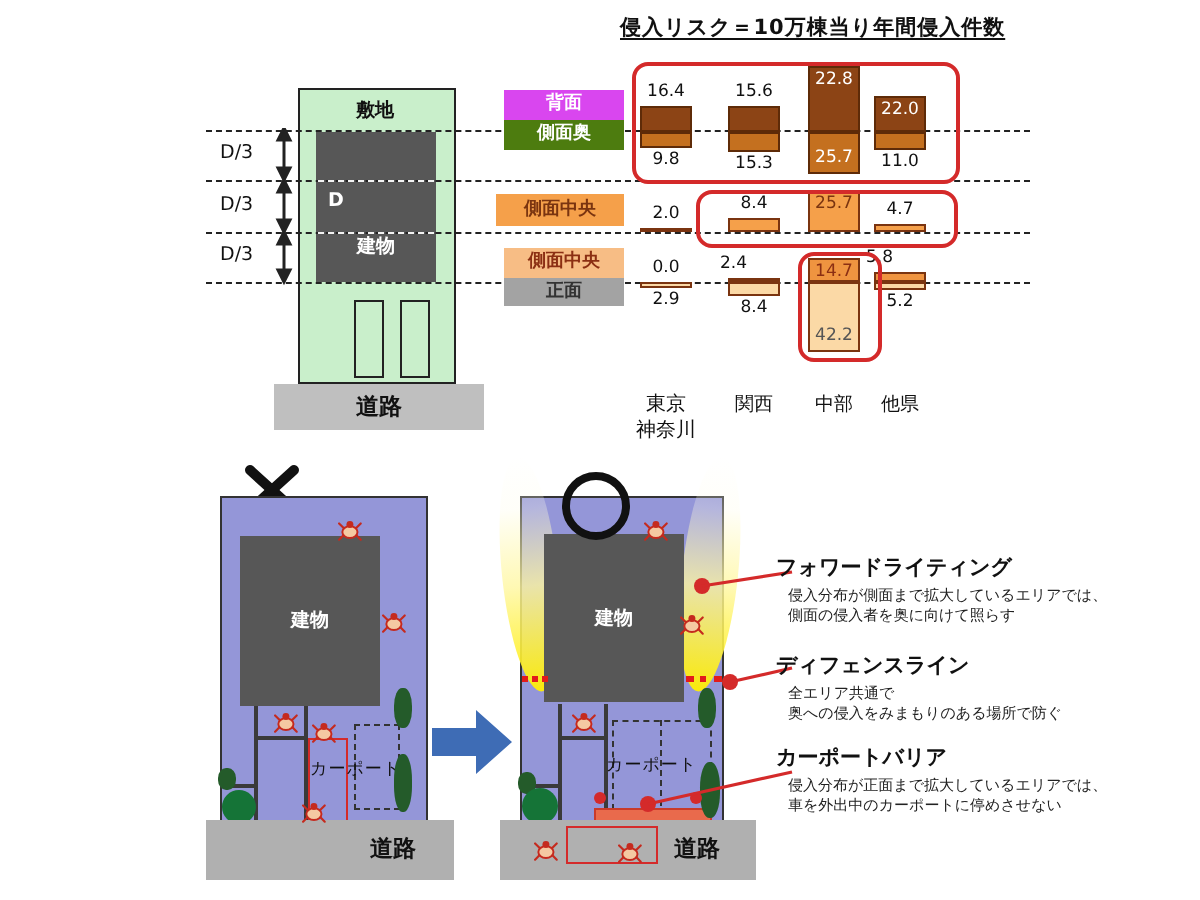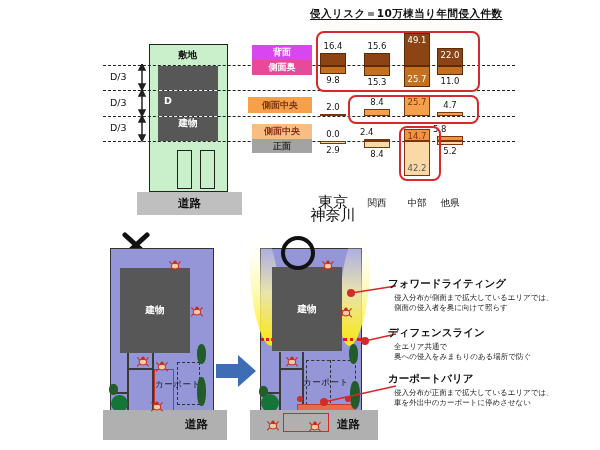--- a/index.html
+++ b/index.html
@@ -59,32 +59,32 @@
         <polygon points="7,52 4,58 10,58"></polygon>
         <polygon points="7,77 4,71 10,71"></polygon>
     </g>
   </svg>
   <div class="abs" style="left:110px;top:71px;font-size:9.5px;">D/3</div>
   <div class="abs" style="left:110px;top:97px;font-size:9.5px;">D/3</div>
   <div class="abs" style="left:110px;top:122px;font-size:9.5px;">D/3</div>
 
   <div class="abs title" style="left:310px;top:7px;">侵入リスク＝10万棟当り年間侵入件数</div>
   <div class="abs rowlab" style="left:252px;top:45px;width:60px;height:15px;background:#d946ef;color:#fff;">背面</div>
-  <div class="abs rowlab" style="left:252px;top:60px;width:60px;height:15px;background:#ec4899;color:#fff;">側面奥</div>
+  <div class="abs rowlab" style="left:252px;top:60px;width:60px;height:15px;background:#4d7c0f;color:#fff;">側面奥</div>
   <div class="abs rowlab" style="left:248px;top:97px;width:64px;height:16px;background:#F5A04A;color:#7A3410;line-height:16px;">側面中央</div>
   <div class="abs rowlab" style="left:252px;top:124px;width:60px;height:15px;background:#F7BD85;color:#8B2F13;">側面中央</div>
   <div class="abs rowlab" style="left:252px;top:139px;width:60px;height:14px;background:#a3a3a3;color:#333;line-height:14px;">正面</div>
 
   <div class="abs" style="left:0;top:0;width:600px;height:230px;" id="chart-bars">
       <div style="position: absolute; left: 320px; width: 26px; top: 52.552px; height: 13.448px; background: rgb(140, 68, 21); border: 1px solid rgb(94, 43, 8); box-sizing: border-box;"></div>
       <div style="position: absolute; left: 316px; width: 34px; top: 40.552px; text-align: center; font-size: 8.5px; color: rgb(17, 17, 17);">16.4</div>
       <div style="position: absolute; left: 364px; width: 26px; top: 53.208px; height: 12.792px; background: rgb(140, 68, 21); border: 1px solid rgb(94, 43, 8); box-sizing: border-box;"></div>
       <div style="position: absolute; left: 360px; width: 34px; top: 41.208px; text-align: center; font-size: 8.5px; color: rgb(17, 17, 17);">15.6</div>
       <div style="position: absolute; left: 404px; width: 26px; top: 32.872px; height: 33.128px; background: rgb(140, 68, 21); border: 1px solid rgb(94, 43, 8); box-sizing: border-box;"></div>
-      <div style="position: absolute; left: 400px; width: 34px; top: 34.872px; text-align: center; font-size: 8.5px; color: rgb(255, 255, 255);">49.1</div>
+      <div style="position: absolute; left: 400px; width: 34px; top: 34.872px; text-align: center; font-size: 8.5px; color: rgb(255, 255, 255);">22.8</div>
       <div style="position: absolute; left: 437px; width: 26px; top: 47.96px; height: 18.04px; background: rgb(140, 68, 21); border: 1px solid rgb(94, 43, 8); box-sizing: border-box;"></div>
       <div style="position: absolute; left: 433px; width: 34px; top: 49.96px; text-align: center; font-size: 8.5px; color: rgb(255, 255, 255);">22.0</div>
       <div style="position: absolute; left: 320px; width: 26px; top: 66px; height: 8.036px; background: rgb(196, 112, 31); border: 1px solid rgb(94, 43, 8); box-sizing: border-box;"></div>
       <div style="position: absolute; left: 316px; width: 34px; top: 75.036px; text-align: center; font-size: 8.5px; color: rgb(17, 17, 17);">9.8</div>
       <div style="position: absolute; left: 364px; width: 26px; top: 66px; height: 9.84px; background: rgb(196, 112, 31); border: 1px solid rgb(94, 43, 8); box-sizing: border-box;"></div>
       <div style="position: absolute; left: 360px; width: 34px; top: 76.84px; text-align: center; font-size: 8.5px; color: rgb(17, 17, 17);">15.3</div>
       <div style="position: absolute; left: 404px; width: 26px; top: 66px; height: 21.074px; background: rgb(196, 112, 31); border: 1px solid rgb(94, 43, 8); box-sizing: border-box;"></div>
       <div style="position: absolute; left: 400px; width: 34px; top: 74.074px; text-align: center; font-size: 8.5px; color: rgb(255, 255, 255);">25.7</div>
       <div style="position: absolute; left: 437px; width: 26px; top: 66px; height: 9.02px; background: rgb(196, 112, 31); border: 1px solid rgb(94, 43, 8); box-sizing: border-box;"></div>
       <div style="position: absolute; left: 433px; width: 34px; top: 76.02px; text-align: center; font-size: 8.5px; color: rgb(17, 17, 17);">11.0</div>
@@ -104,21 +104,21 @@
       <div style="position: absolute; left: 437px; width: 26px; top: 136.244px; height: 4.756px; background: rgb(239, 148, 64); border: 1px solid rgb(122, 52, 16); box-sizing: border-box;"></div>
       <div style="position: absolute; left: 433px; width: 34px; top: 124.244px; text-align: left; font-size: 8.5px; color: rgb(17, 17, 17);">5.8</div>
       <div style="position: absolute; left: 320px; width: 26px; top: 141px; height: 3.198px; background: rgb(251, 217, 166); border: 1px solid rgb(122, 52, 16); box-sizing: border-box;"></div>
       <div style="position: absolute; left: 316px; width: 34px; top: 145.198px; text-align: center; font-size: 8.5px; color: rgb(17, 17, 17);">2.9</div>
       <div style="position: absolute; left: 364px; width: 26px; top: 141px; height: 6.888px; background: rgb(251, 217, 166); border: 1px solid rgb(122, 52, 16); box-sizing: border-box;"></div>
       <div style="position: absolute; left: 360px; width: 34px; top: 148.888px; text-align: center; font-size: 8.5px; color: rgb(17, 17, 17);">8.4</div>
       <div style="position: absolute; left: 404px; width: 26px; top: 141px; height: 34.604px; background: rgb(251, 217, 166); border: 1px solid rgb(122, 52, 16); box-sizing: border-box;"></div>
       <div style="position: absolute; left: 400px; width: 34px; top: 162.604px; text-align: center; font-size: 8.5px; color: rgb(85, 85, 85);">42.2</div>
       <div style="position: absolute; left: 437px; width: 26px; top: 141px; height: 4.264px; background: rgb(251, 217, 166); border: 1px solid rgb(122, 52, 16); box-sizing: border-box;"></div>
       <div style="position: absolute; left: 433px; width: 34px; top: 146.264px; text-align: center; font-size: 8.5px; color: rgb(17, 17, 17);">5.2</div>
-      <div style="position: absolute; left: 305px; width: 56px; top: 196px; text-align: center; font-size: 15px; line-height: 13px; white-space: pre-line;">東京
+      <div style="position: absolute; left: 305px; width: 56px; top: 196px; text-align: center; font-size: 10px; line-height: 13px; white-space: pre-line;">東京
 神奈川</div>
       <div style="position: absolute; left: 349px; width: 56px; top: 196px; text-align: center; font-size: 9.5px; line-height: 13px; white-space: pre-line;">関西</div>
       <div style="position: absolute; left: 389px; width: 56px; top: 196px; text-align: center; font-size: 9.5px; line-height: 13px; white-space: pre-line;">中部</div>
       <div style="position: absolute; left: 422px; width: 56px; top: 196px; text-align: center; font-size: 9.5px; line-height: 13px; white-space: pre-line;">他県</div>
     </div>
 
   <div class="abs hl" style="left:316px;top:31px;width:160px;height:57px;"></div>
   <div class="abs hl" style="left:348px;top:95px;width:127px;height:25px;"></div>
   <div class="abs hl" style="left:399px;top:126px;width:38px;height:51px;"></div>
 

